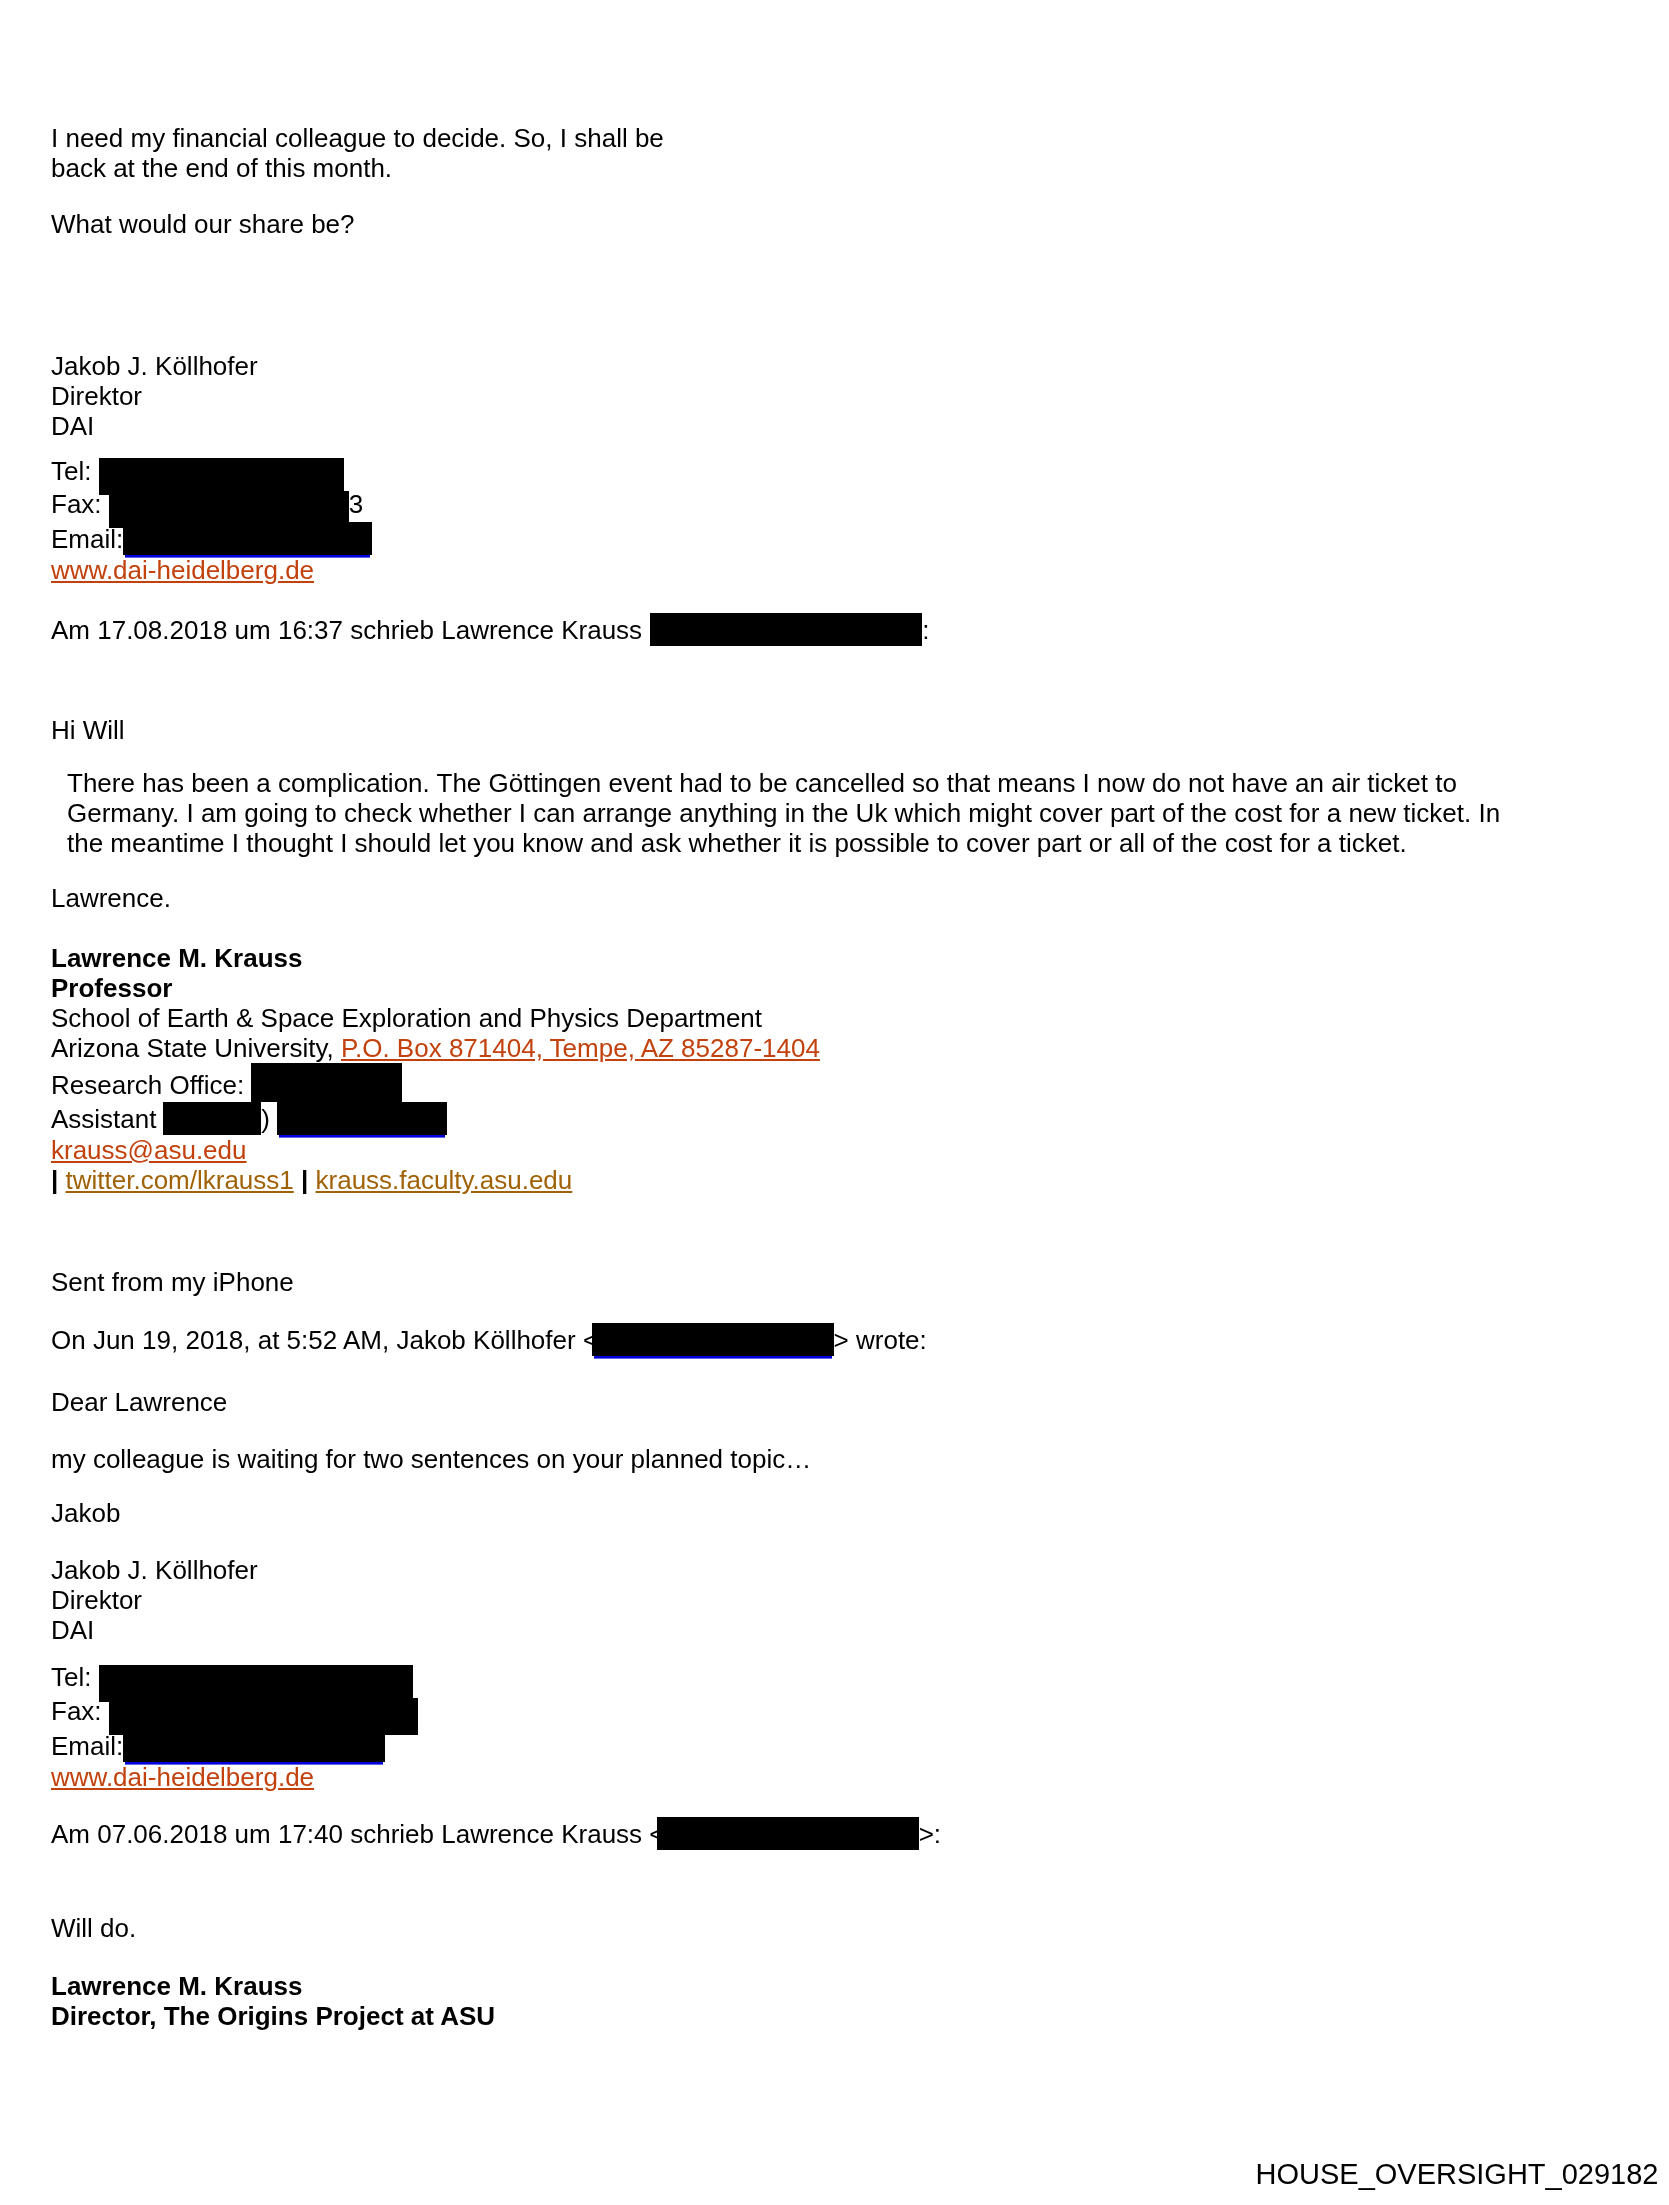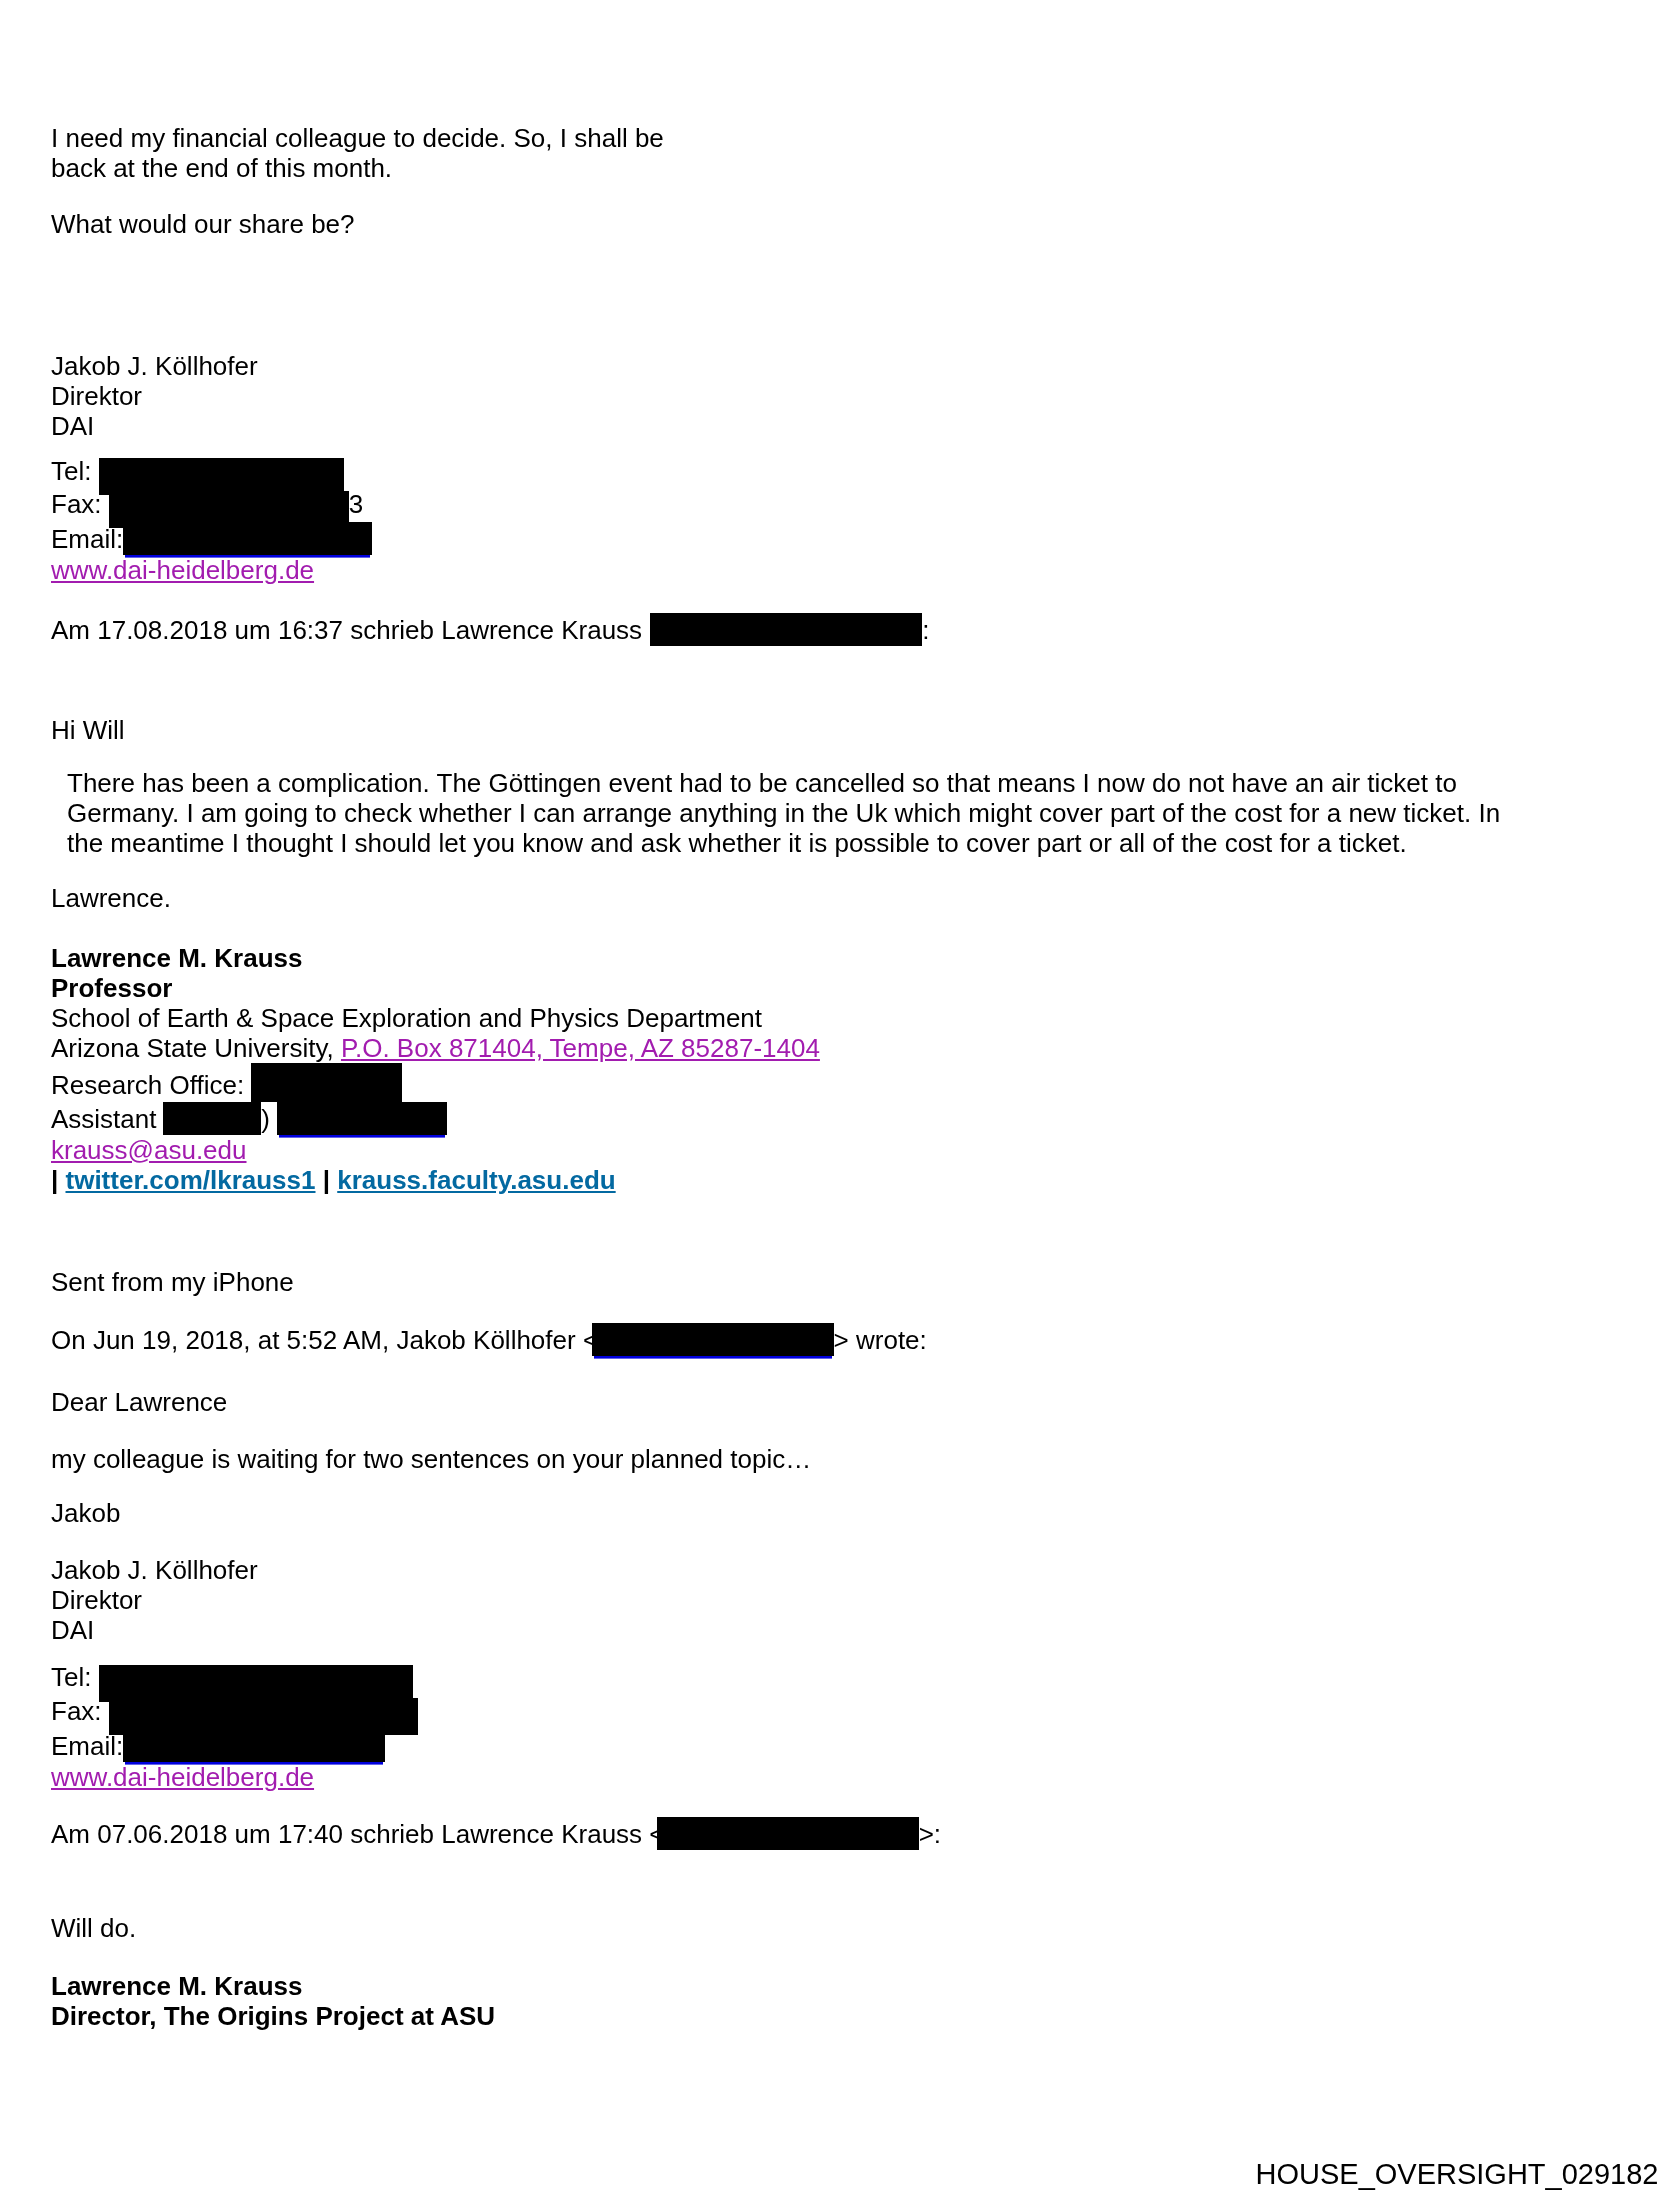--- a/index.html
+++ b/index.html
@@ -11,22 +11,22 @@
     font-family: "Liberation Sans", sans-serif;
     font-size: 26px;
     line-height: 30px;
     color: #000000;
     box-sizing: border-box;
     padding: 123px 98px 0 51px;
   }
   .ln { white-space: nowrap; }
   .para { white-space: normal; width: 1473px; margin-left: 16px; }
   .b { font-weight: bold; }
-  .lnk { color: #a21caf; text-decoration: underline; margin-top: 18px; }
-  .blnk { color: #0369a1; text-decoration: underline; font-weight: bold; }
+  .lnk { color: #c2410c; text-decoration: underline; margin-top: 18px; }
+  .blnk { color: #a16207; text-decoration: underline; font-weight: normal; }
   .redact {
     display: inline-block;
     background: #000000;
     height: 33px;
     vertical-align: -7.2px;
   }
   .tall { height: 37px; vertical-align: -9.2px; margin-bottom: -6.5px; }
   .blue-under { box-shadow: 0 4.6px 0 -2px #0000DD; }
   .w375 { width: 245px; } .w367 { width: 240px; } .w380 { width: 249px; }
   .w415 { width: 272px; } .w230 { width: 151px; } .w150 { width: 98px; }

